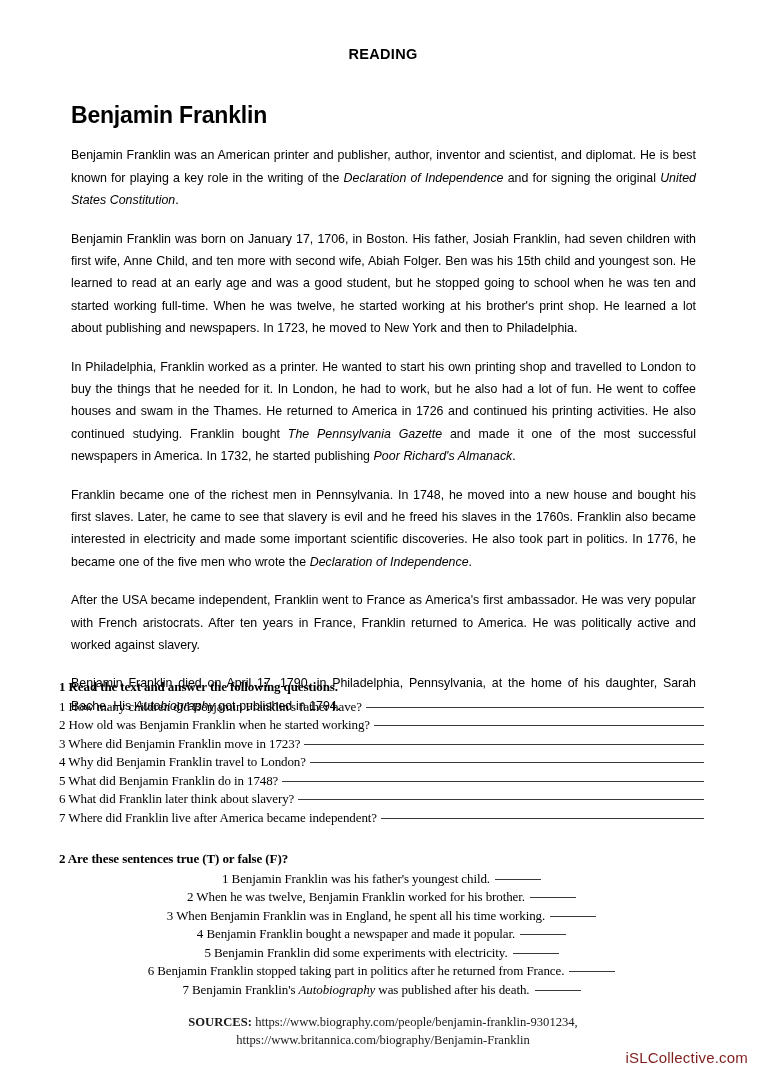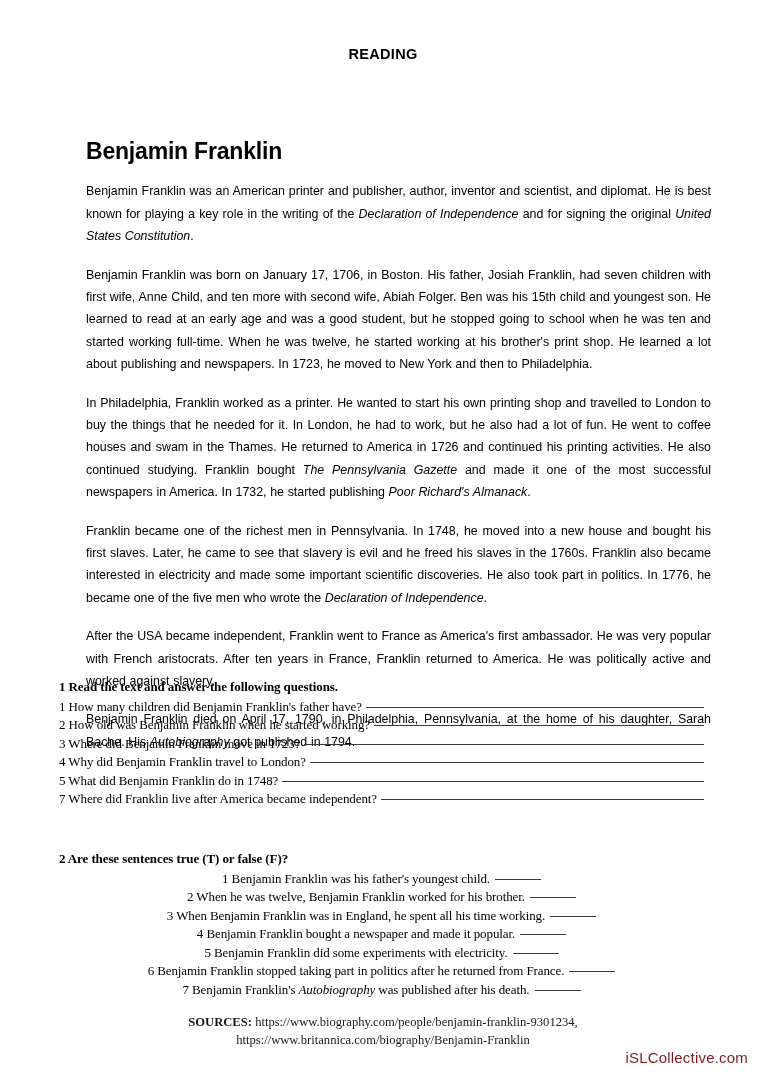--- a/index.html
+++ b/index.html
@@ -27,23 +27,22 @@
     font-family: "Liberation Sans", sans-serif;
     font-weight: bold;
     font-size: 14.5px;
     letter-spacing: 0.3px;
   }
 
   
   .article {
     position: absolute;
     top: 103px;
-    left: 86px;
+    left: 71px;
     width: 625px;
-    margin-top: 36px;
   }
   .article-title {
     font-family: "Liberation Sans", sans-serif;
     font-weight: bold;
     font-size: 23px;
     line-height: 1.1;
     margin: 0 0 16px 0;
     letter-spacing: -0.2px;
   }
   .para {
@@ -163,20 +162,24 @@
         </div>
         <div class="q-row">
           <span class="q-text">4 Why did Benjamin Franklin travel to London?</span>
           <span class="answer-line"></span>
         </div>
         <div class="q-row">
           <span class="q-text">5 What did Benjamin Franklin do in 1748?</span>
           <span class="answer-line"></span>
         </div>
         <div class="q-row">
+          <span class="q-text">6 What did Franklin later think about slavery?</span>
+          <span class="answer-line"></span>
+        </div>
+        <div class="q-row">
           <span class="q-text">7 Where did Franklin live after America became independent?</span>
           <span class="answer-line"></span>
         </div>
       </div>
   </div>
 
   <div class="exercise" id="exercise-2">
     <div class="ex-title">2 Are these sentences true (T) or false (F)?</div>
     <div id="exercise-2-statements">
         <div class="q-row tf-row">

